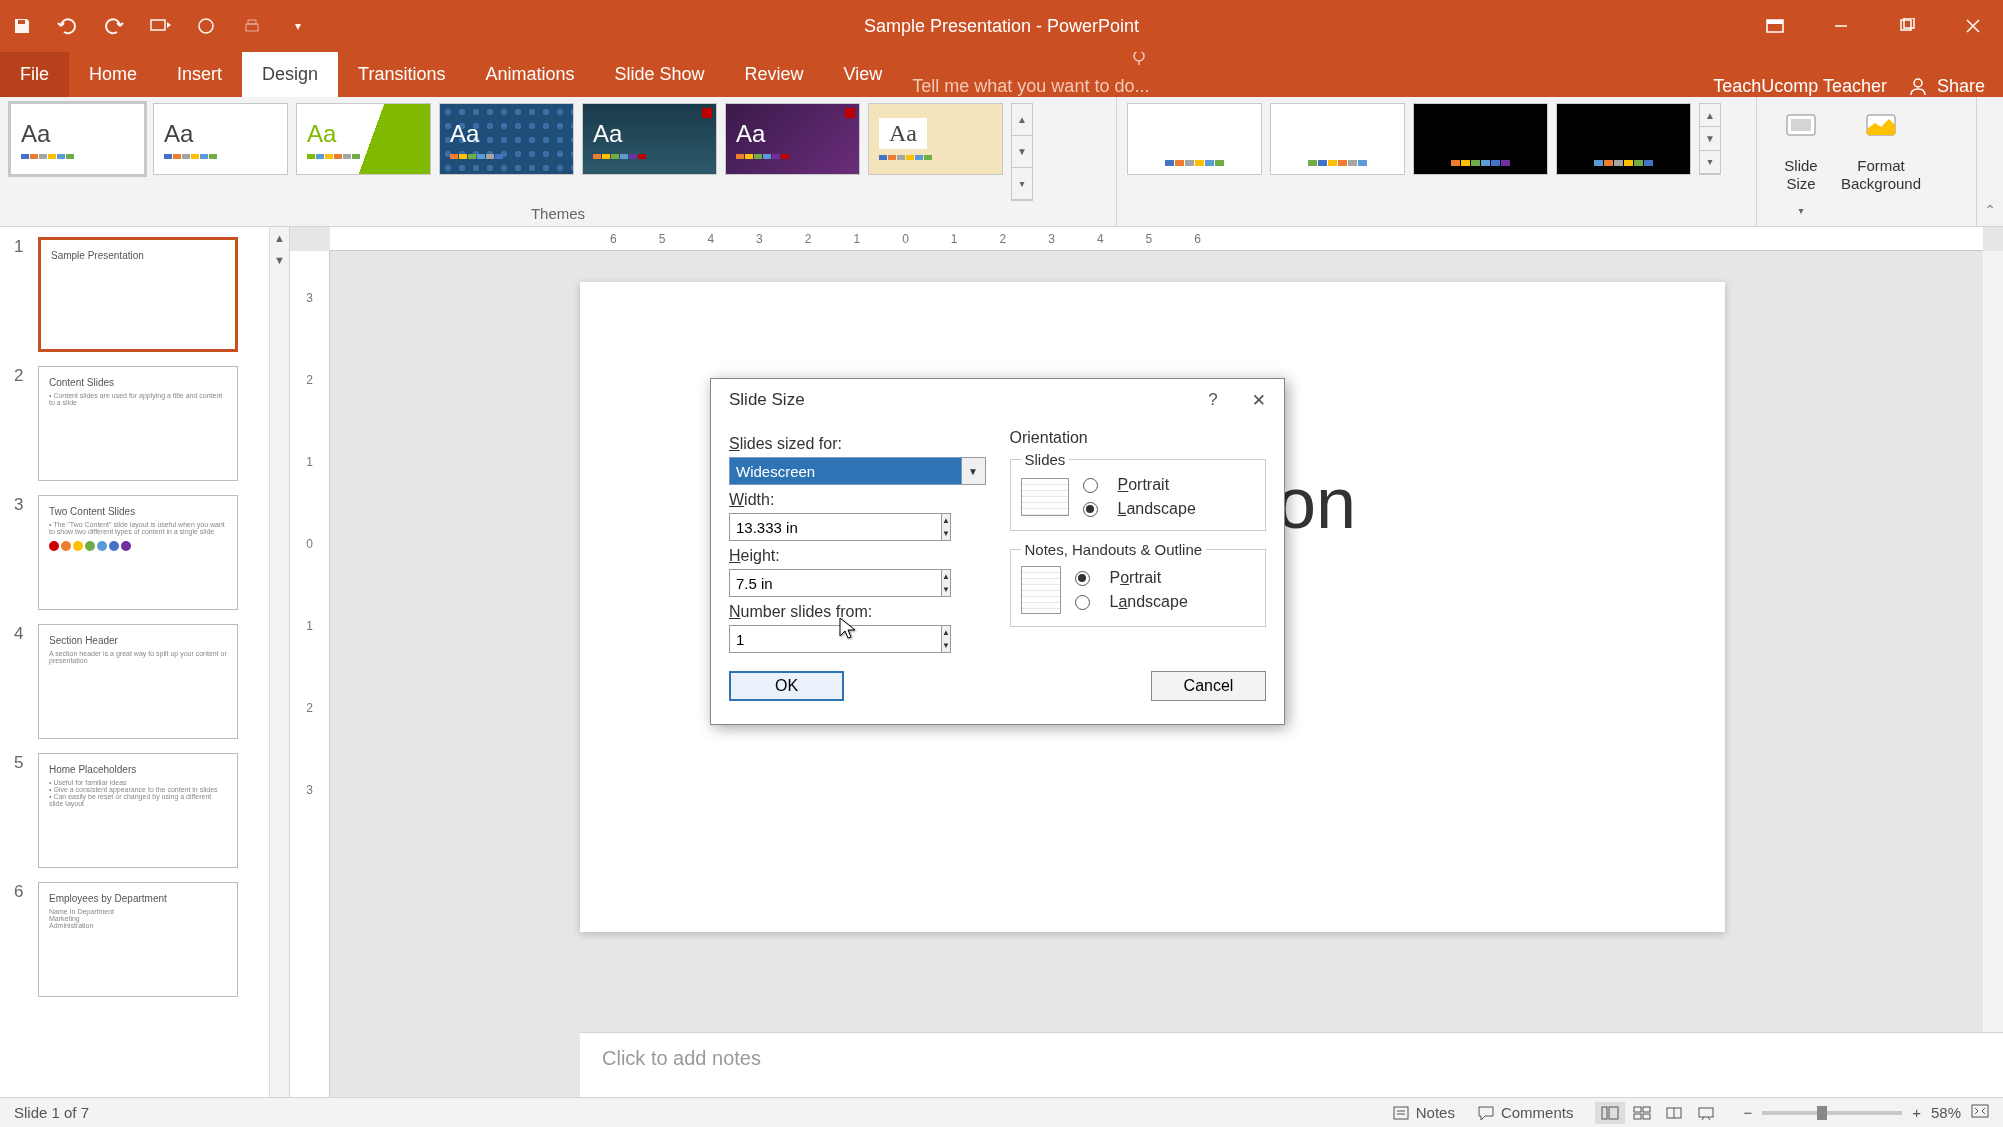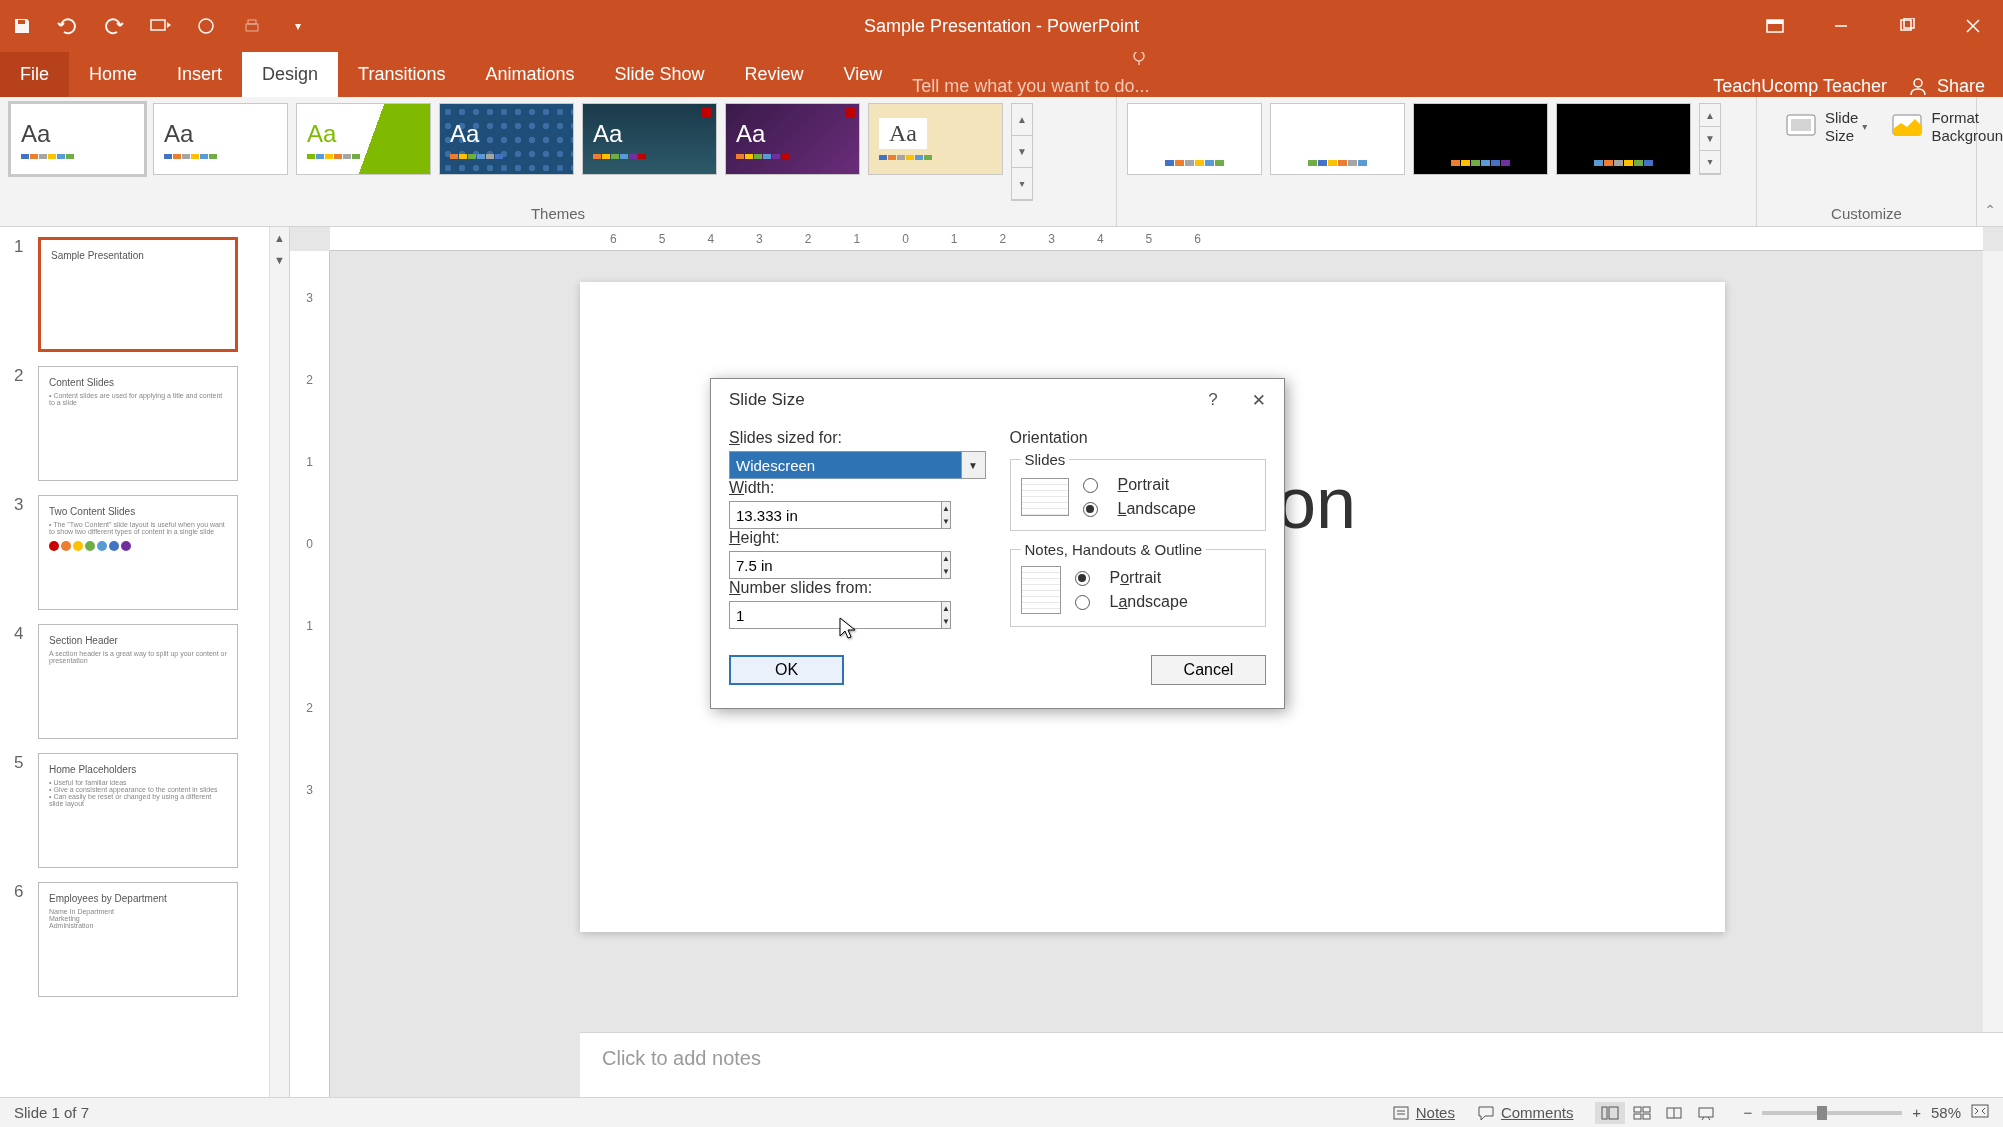--- a/index.html
+++ b/index.html
@@ -34,21 +34,21 @@
 .theme-thumb.sel{ outline:2px solid #c8c8c8; }
 .gal-scroll{width:22px; display:flex; flex-direction:column; border:1px solid #c8c8c8;}
 .gal-scroll div{flex:1; display:flex; align-items:center; justify-content:center; border-bottom:1px solid #c8c8c8; font-size:10px; color:#666;}
 
 .variants-gal{display:flex; gap:8px;}
 .variant-thumb{width:135px; height:72px; border:1px solid #c8c8c8; background:#fff; display:flex; align-items:flex-end; justify-content:center; padding-bottom:8px;}
 .variant-thumb .dots{display:flex; gap:1px;}
 .variant-thumb .dots span{width:9px;height:6px;}
 
 .customize{display:flex; gap:20px; padding:6px 14px; align-items:flex-start;}
-.cust-btn{display:flex; flex-direction:row; align-items:center; gap:4px; cursor:pointer; font-size:15px; color:#333; line-height:1.2;}
+.cust-btn{display:flex; flex-direction:column; align-items:center; gap:12px; cursor:pointer; font-size:15px; color:#333; text-align:center; line-height:1.2;}
 .cust-btn-icon{width:40px;height:36px;}
 
 
 .workspace{position:absolute; top:227px; left:0; right:0; bottom:30px; display:flex; background:#e6e6e6;}
 .thumbs-pane{width:290px; background:#fff; border-right:1px solid #d4d4d4; overflow:hidden; position:relative;}
 .thumb-scroll{position:absolute; right:0; top:0; bottom:0; width:20px; background:#f3f3f3; border-left:1px solid #ddd;}
 .thumb-scroll .arrow-btn{height:22px; display:flex; align-items:center; justify-content:center; color:#666; font-size:11px;}
 .slide-thumb-row{display:flex; padding:10px 8px 4px 14px; gap:10px;}
 .slide-num{font-size:17px; color:#666; width:14px;}
 .slide-thumb{width:200px; height:115px; border:1px solid #bbb; background:#fff; padding:10px; font-size:8px; color:#555; overflow:hidden;}
@@ -61,36 +61,36 @@
 .slide-title{position:absolute; left:80px; top:180px; font-size:72px; color:#333; font-weight:300;}
 .slide-sub{position:absolute; left:80px; top:300px; font-size:28px; color:#666;}
 
 .vscroll{position:absolute; right:0; top:24px; bottom:0; width:20px; background:#f3f3f3;}
 
 .notes-pane{position:absolute; left:290px; right:0; bottom:0; height:65px; background:#fff; border-top:1px solid #d4d4d4; padding:14px 22px; color:#9a9a9a; font-size:20px;}
 
 
 .statusbar{position:absolute; bottom:0; left:0; right:0; height:30px; background:#f3f3f3; border-top:1px solid #d4d4d4; display:flex; align-items:center; padding:0 14px; font-size:15px; color:#555;}
 .status-right{margin-left:auto; display:flex; align-items:center; gap:22px;}
-.status-btn{display:flex; align-items:center; gap:6px; cursor:pointer;text-decoration:underline;}
+.status-btn{display:flex; align-items:center; gap:6px; cursor:pointer;}
 .view-btns{display:flex; gap:2px;}
 .view-btn{width:30px; height:22px; border:1px solid transparent; display:flex; align-items:center; justify-content:center;}
 .view-btn.active{background:#ddd;}
 .zoom{display:flex; align-items:center; gap:10px;}
 .zoom-track{width:140px; height:4px; background:#c8c8c8; position:relative;}
 .zoom-thumb{position:absolute; left:55px; top:-5px; width:10px; height:14px; background:#888;}
 
 
 .modal{position:absolute; left:710px; top:378px; width:575px; background:#fff; border:1px solid #888; box-shadow:3px 3px 14px rgba(0,0,0,.35); font-size:16px; color:#333;}
 .modal-title{height:42px; display:flex; align-items:center; padding:0 18px; font-size:17px;}
 .modal-title .m-right{margin-left:auto; display:flex; gap:34px; color:#555;}
 .modal-body{display:flex; padding:8px 18px 18px; gap:24px;}
 .m-left{flex:1;}
 .m-right-col{flex:1;}
-.m-label{margin:0 0 4px; font-size:16px;}
+.m-label{margin:6px 0 4px; font-size:16px;}
 .m-label u{text-decoration:underline;}
 .combo{display:flex;}
 .combo input{flex:1; height:28px; border:1px solid #7a9ac0; background:#2e74b5; color:#fff; padding:0 6px; font-size:15px;}
 .combo .dd{width:24px; border:1px solid #999; border-left:none; background:#f0f0f0; display:flex; align-items:center; justify-content:center; font-size:10px;}
 .spin{display:flex; width:110px;}
 .spin input{flex:1; height:28px; border:1px solid #999; padding:0 6px; font-size:15px;}
 .spinbtns{width:20px; display:flex; flex-direction:column; border:1px solid #999; border-left:none;}
 .spinbtns div{flex:1; background:#f0f0f0; display:flex; align-items:center; justify-content:center; font-size:8px;}
 fieldset{border:1px solid #ccc; padding:8px 10px 12px; margin-bottom:10px;}
 fieldset legend{font-size:15px; padding:0 4px;}

